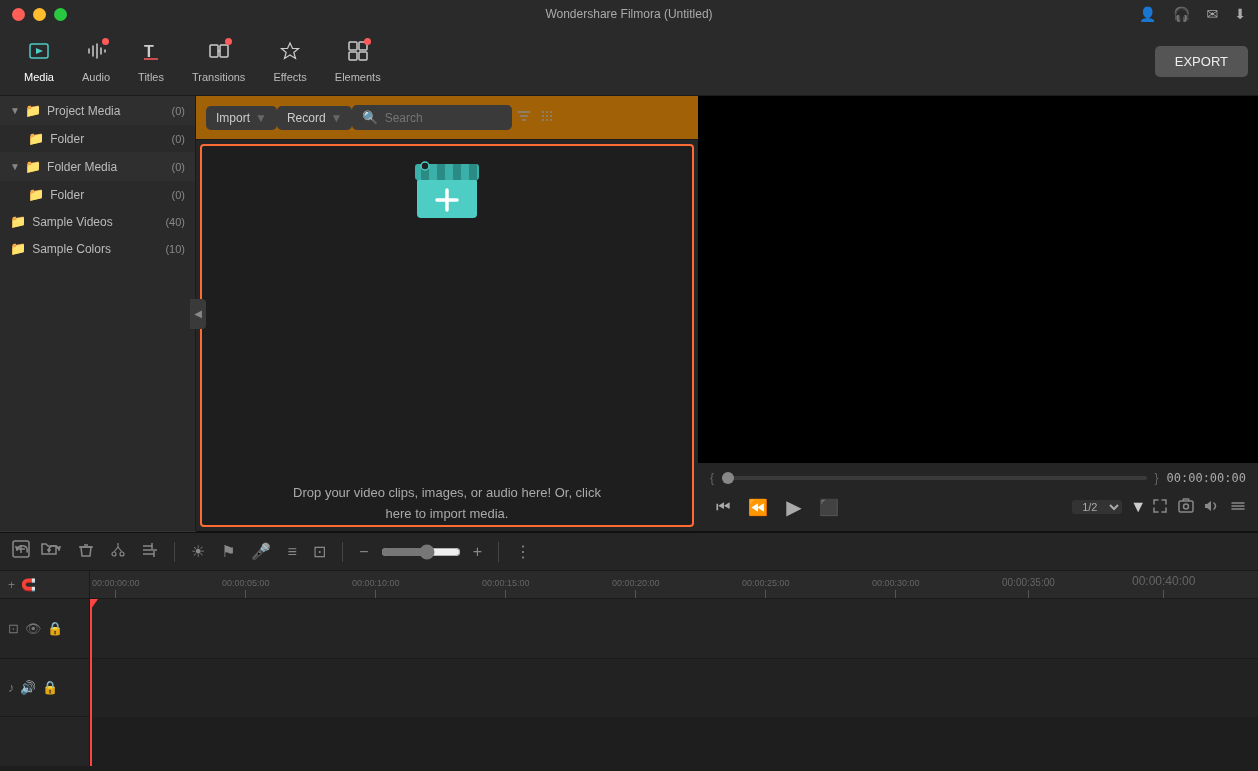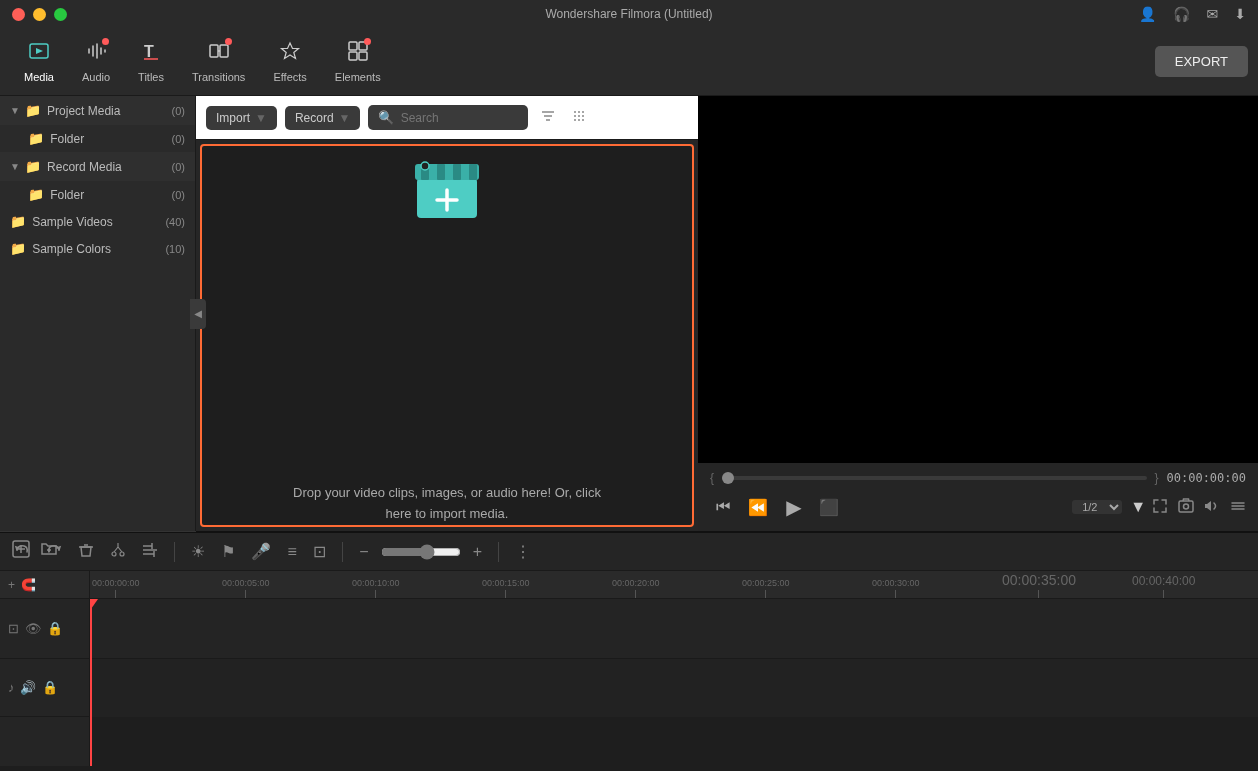--- a/index.html
+++ b/index.html
@@ -161,22 +161,21 @@
       flex: 1;
       background: #262626;
       display: flex;
       flex-direction: column;
       position: relative;
     }
     .media-toolbar {
       display: flex;
       align-items: center;
       padding: 8px 10px;
-      gap: 8px;
-      background: #ffffff;
+      background: #a16207;
       border-bottom: 1px solid #1a1a1a;
     }
     .media-btn {
       display: flex;
       align-items: center;
       gap: 5px;
       background: #3a3a3a;
       border: none;
       border-radius: 5px;
       padding: 5px 10px;
@@ -589,21 +588,21 @@
       </div>
       <div class="sidebar-item sidebar-indent">
         <span class="sidebar-folder-icon">📁</span>
         <span>Folder</span>
         <span class="sidebar-count">(0)</span>
       </div>
 
       <div class="sidebar-item section-header">
         <span class="sidebar-arrow">▼</span>
         <span class="sidebar-folder-icon">📁</span>
-        <span>Record Media</span>
+        <span>Folder Media</span>
         <span class="sidebar-count">(0)</span>
       </div>
       <div class="sidebar-item sidebar-indent">
         <span class="sidebar-folder-icon">📁</span>
         <span>Folder</span>
         <span class="sidebar-count">(0)</span>
       </div>
 
       <div class="sidebar-item">
         <span class="sidebar-folder-icon">📁</span>
@@ -855,21 +854,21 @@
         </div>
         <div class="ruler-mark" style="left:652px;">
           <span style="font-size:9px;color:#666;">00:00:25:00</span>
           <div class="ruler-tick" style="height:8px;"></div>
         </div>
         <div class="ruler-mark" style="left:782px;">
           <span style="font-size:9px;color:#666;">00:00:30:00</span>
           <div class="ruler-tick" style="height:8px;"></div>
         </div>
         <div class="ruler-mark" style="left:912px;">
-          <span style="font-size:14px;color:#666;">00:00:35:00</span>
+          <span style="font-size:10px;color:#666;">00:00:35:00</span>
           <div class="ruler-tick" style="height:8px;"></div>
         </div>
         <div class="ruler-mark" style="left:1042px;">
           <span style="font-size:12px;color:#666;">00:00:40:00</span>
           <div class="ruler-tick" style="height:8px;"></div>
         </div>
       </div>
 
       <div class="timeline-tracks">
 

